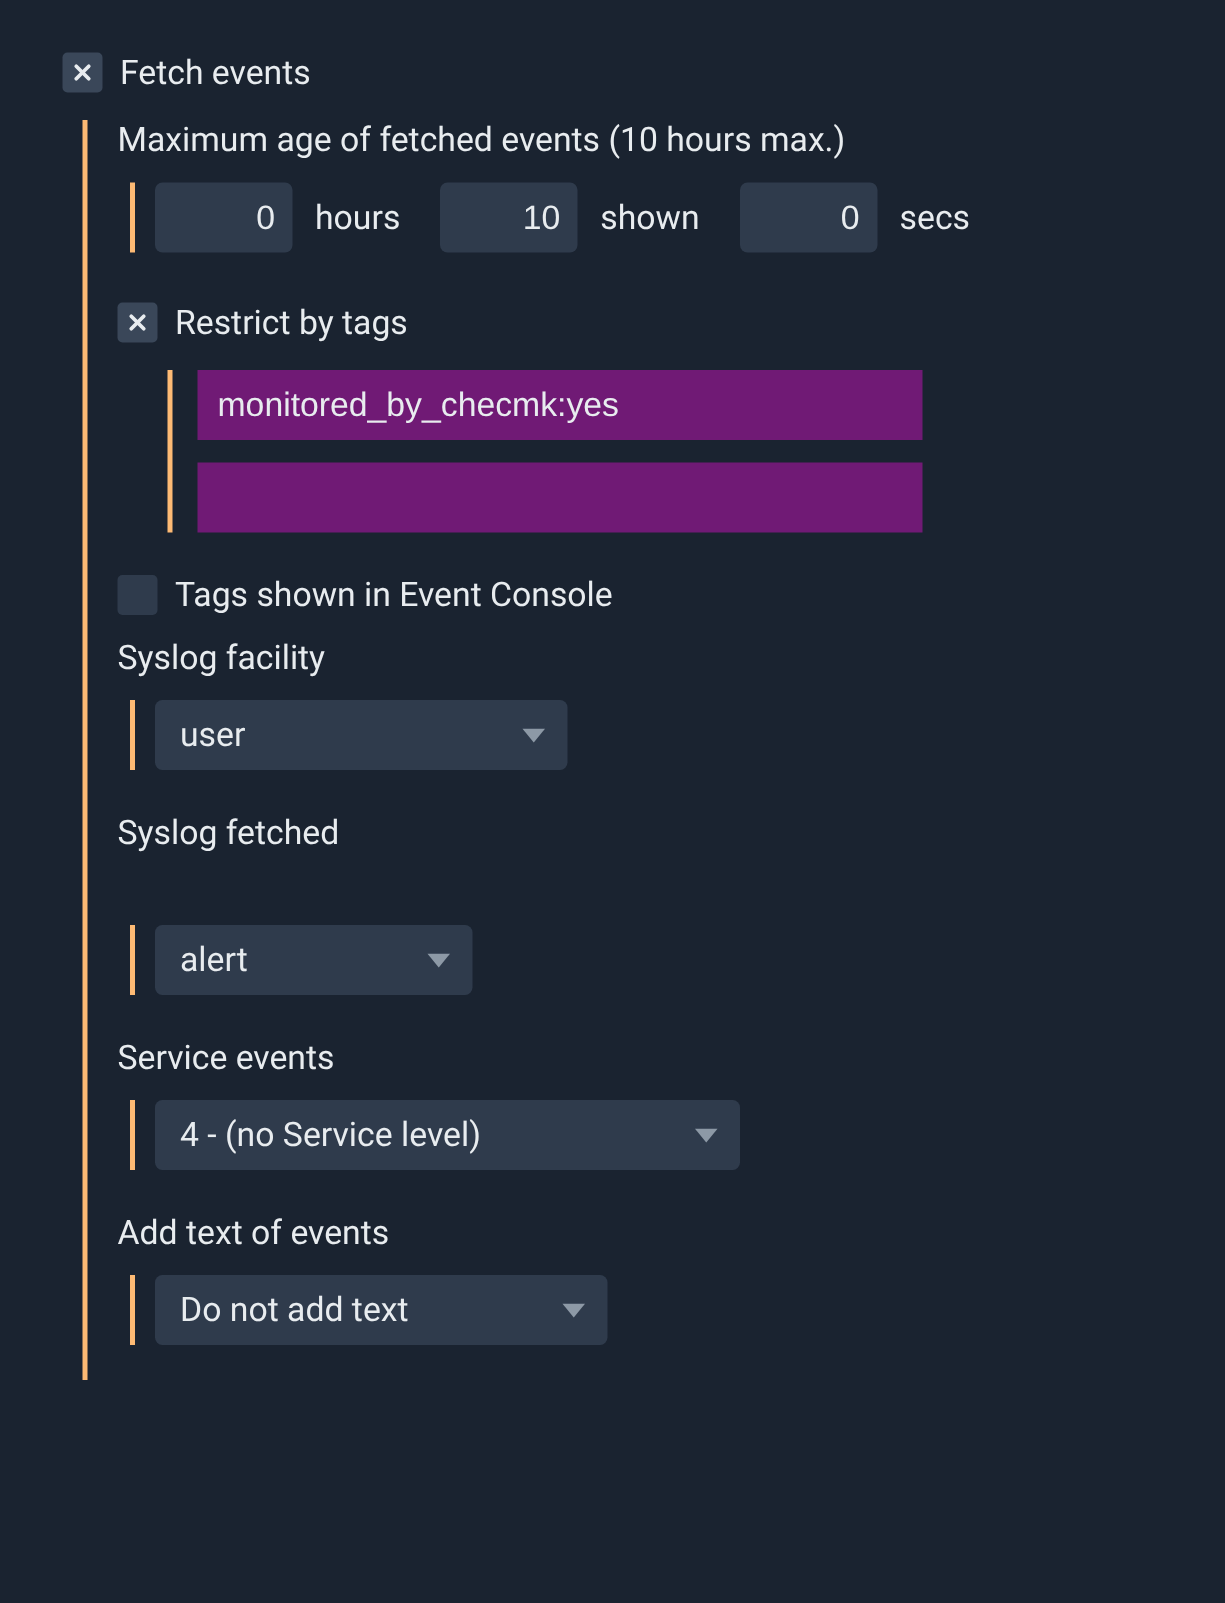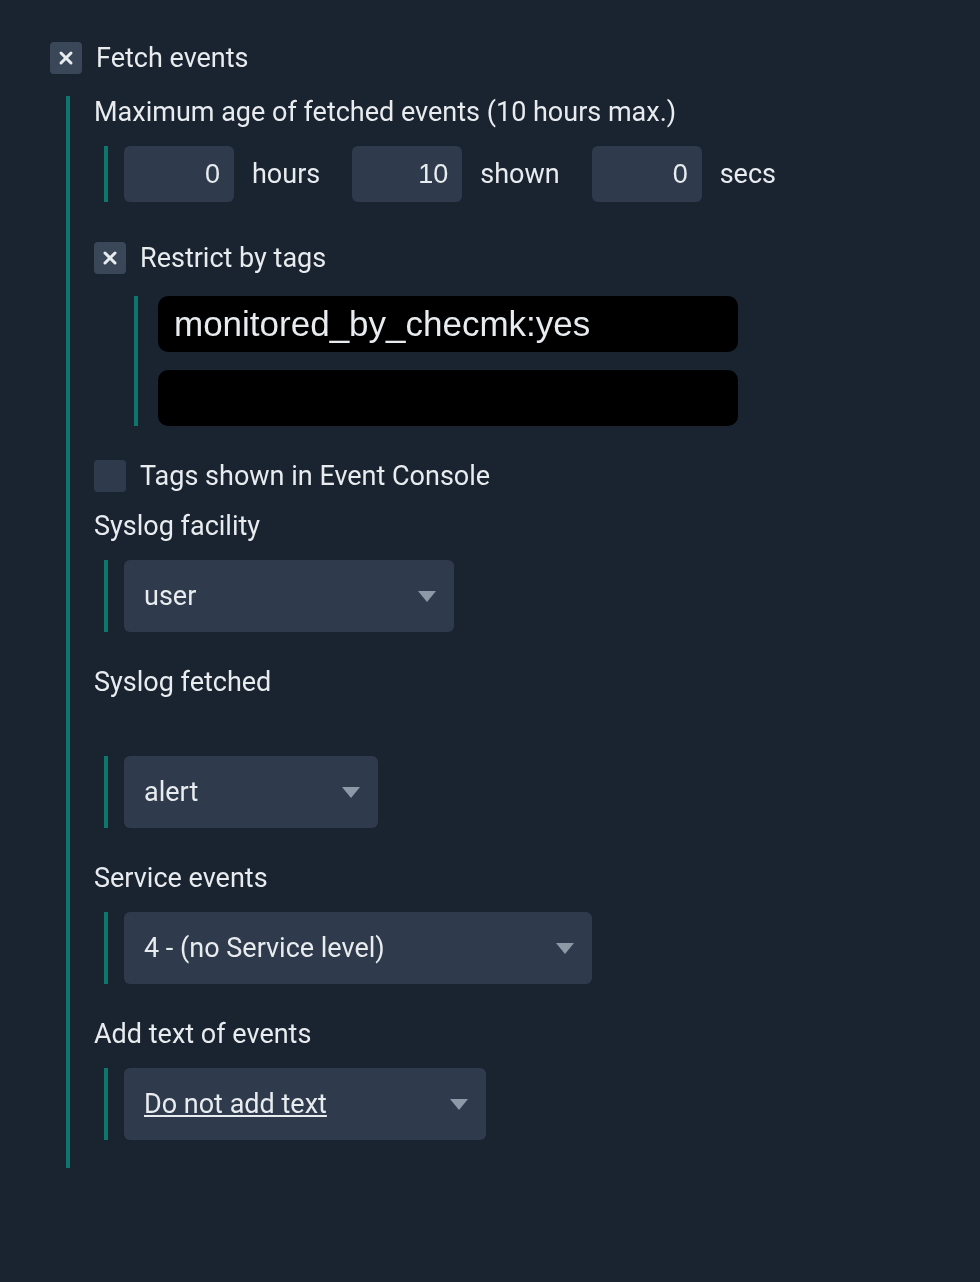--- a/index.html
+++ b/index.html
@@ -33,21 +33,21 @@
     flex: 0 0 32px;
   }
   .check-toggle svg { width: 16px; height: 16px; display: block; }
   .check-toggle.unchecked { background: #2f3b4c; }
 
   .section-title, .field-label, .leaf-label, .unit {
     color: #e8ecef;
   }
 
   .indent-bar {
-    border-left: 4px solid #0f766e;
+    border-left: 4px solid #fdba74;
     margin-left: 14px;
     padding-left: 20px;
   }
   .indent-bar.tight { margin-left: 10px; padding-left: 16px; }
 
   .num-input {
     width: 110px;
     height: 56px;
     background: #2f3b4c;
     border: none;
@@ -55,31 +55,31 @@
     color: #e8ecef;
     font-size: 27px;
     text-align: right;
     padding: 0 14px 0 0;
     outline: none;
   }
 
   .text-input {
     width: 580px;
     height: 56px;
-    background: #000000;
+    background: #701a75;
     border: none;
-    border-radius: 10px;
-    color: #e8ecef;
-    font-size: 35px;
+    border-radius: 0;
+    color: #e8ecef;
+    font-size: 27px;
     padding: 0 16px;
     outline: none;
   }
 
   .select {
-    height: 72px;
+    height: 56px;
     background: #2f3b4c;
     border-radius: 6px;
     display: flex;
     align-items: center;
     justify-content: space-between;
     padding: 0 18px 0 20px;
     cursor: pointer;
     gap: 30px;
   }
   .select .caret {
@@ -202,20 +202,20 @@
     </div>
   </div>
 
   <div class="vspace-34"></div>
 
   <div>
     <span class="field-label">Add text of events</span>
   </div>
   <div class="vspace-18"></div>
   <div class="indent-bar tight">
-    <div class="select" style="width:362px;text-decoration:underline;">
+    <div class="select" style="width:362px;">
       <span>Do not add text</span>
       <span class="caret"></span>
     </div>
   </div>
 
   <div class="vspace-28"></div>
 </div>
 
 </body></html>

